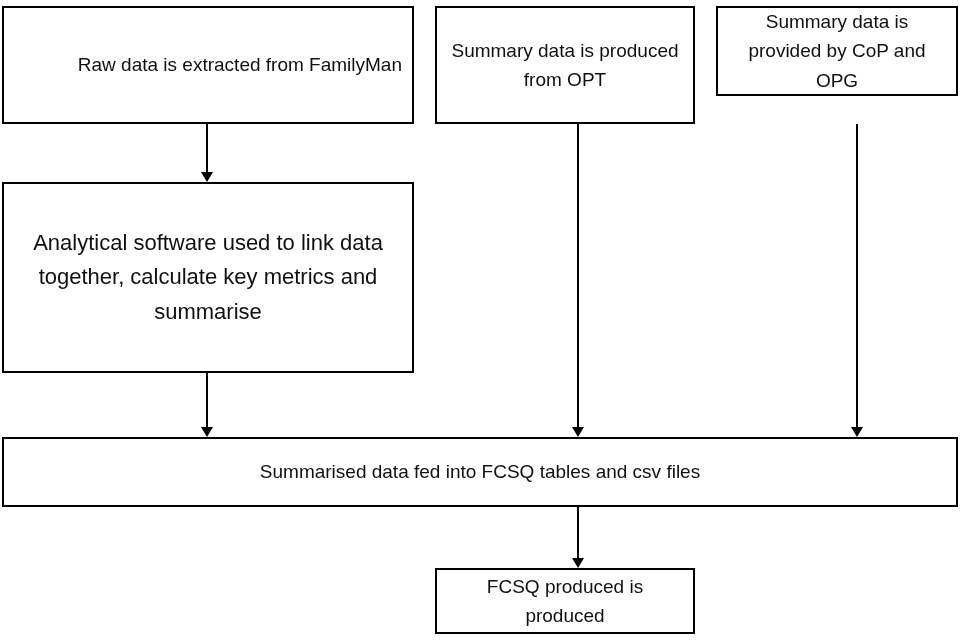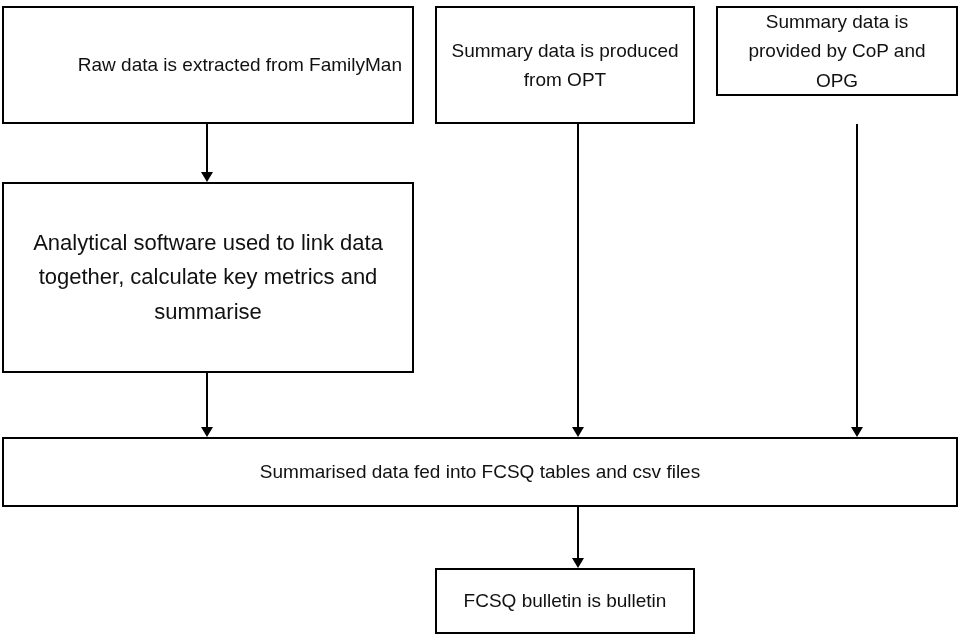--- a/index.html
+++ b/index.html
@@ -97,21 +97,21 @@
 
   <div class="node" id="node-analyt">
     <span>Analytical software used to link data together, calculate key metrics and summarise</span>
   </div>
 
   <div class="node" id="node-summar">
     <span>Summarised data fed into FCSQ tables and csv files</span>
   </div>
 
   <div class="node" id="node-bulletin">
-    <span>FCSQ bulletin is bulletin</span>
+    <span>FCSQ produced is produced</span>
   </div>
 
   <div class="arrow" id="arrow-raw-to-analytical">
     <div class="shaft"></div>
     <div class="head"></div>
   </div>
 
   <div class="arrow" id="arrow-analytical-to-summarised">
     <div class="shaft"></div>
     <div class="head"></div>

